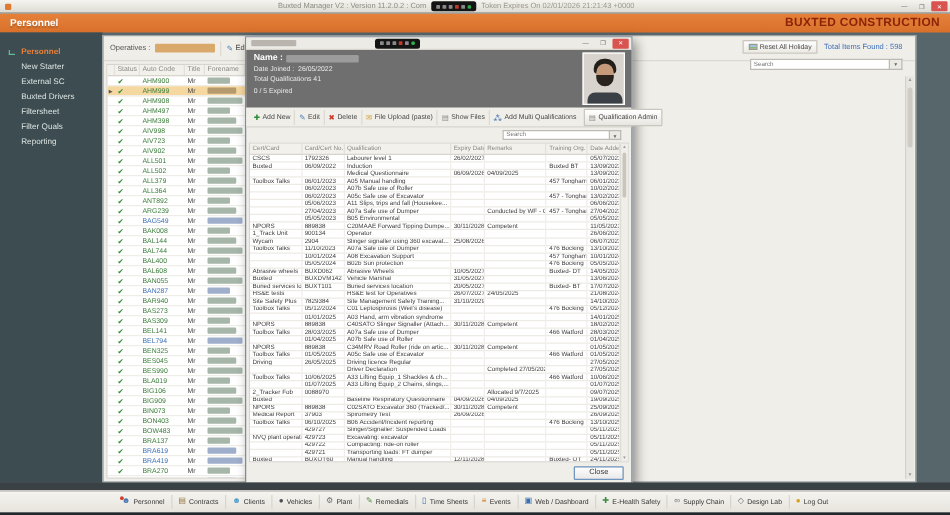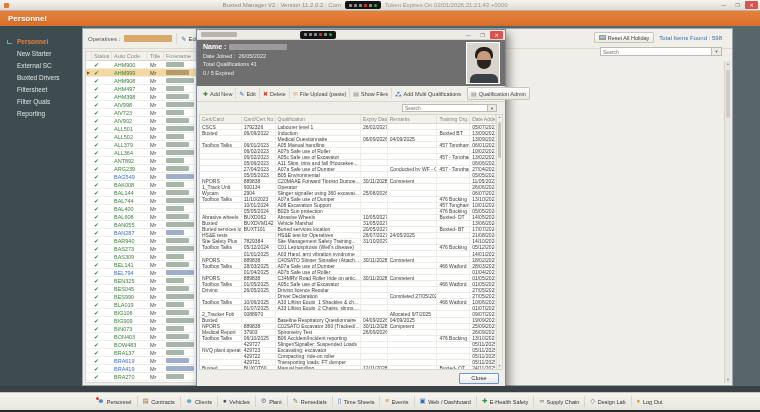--- a/index.html
+++ b/index.html
@@ -127,20 +127,21 @@
   <span class="tb-token">Token Expires On 02/01/2026 21:21:43 +0000</span>
   <span class="win-controls">
     <span>—</span>
     <span>❐</span>
     <span class="win-close">✕</span>
   </span>
 </div>
 
 <div class="banner">
   <span class="banner-title">Personnel</span>
+  <span class="banner-brand">BUXTED CONSTRUCTION</span>
 </div>
 
 <div class="sidebar" id="sidebar">
     <div class="side-item active">Personnel</div>
     <div class="side-item">New Starter</div>
     <div class="side-item">External SC</div>
     <div class="side-item">Buxted Drivers</div>
     <div class="side-item">Filtersheet</div>
     <div class="side-item">Filter Quals</div>
     <div class="side-item">Reporting</div>

